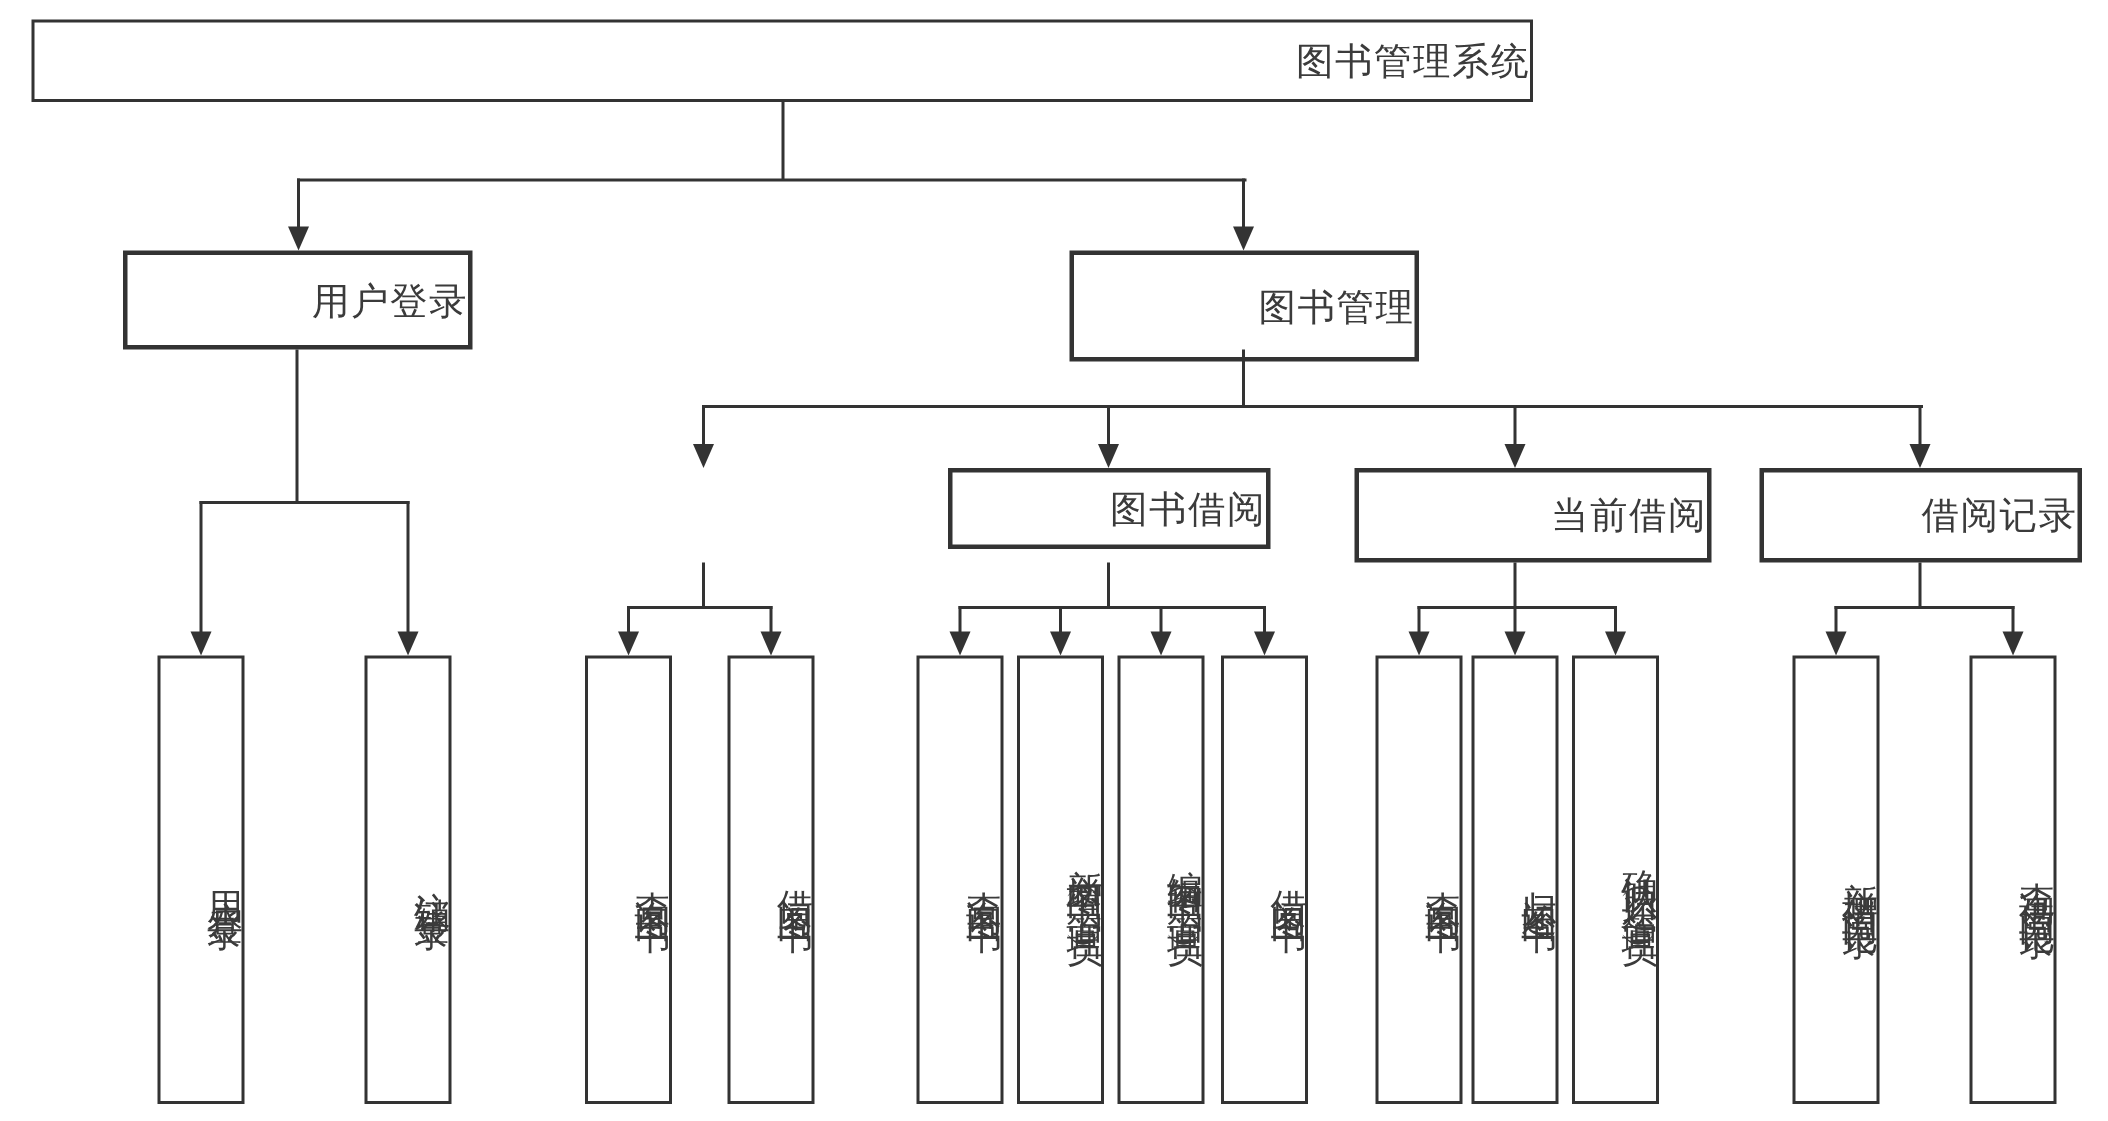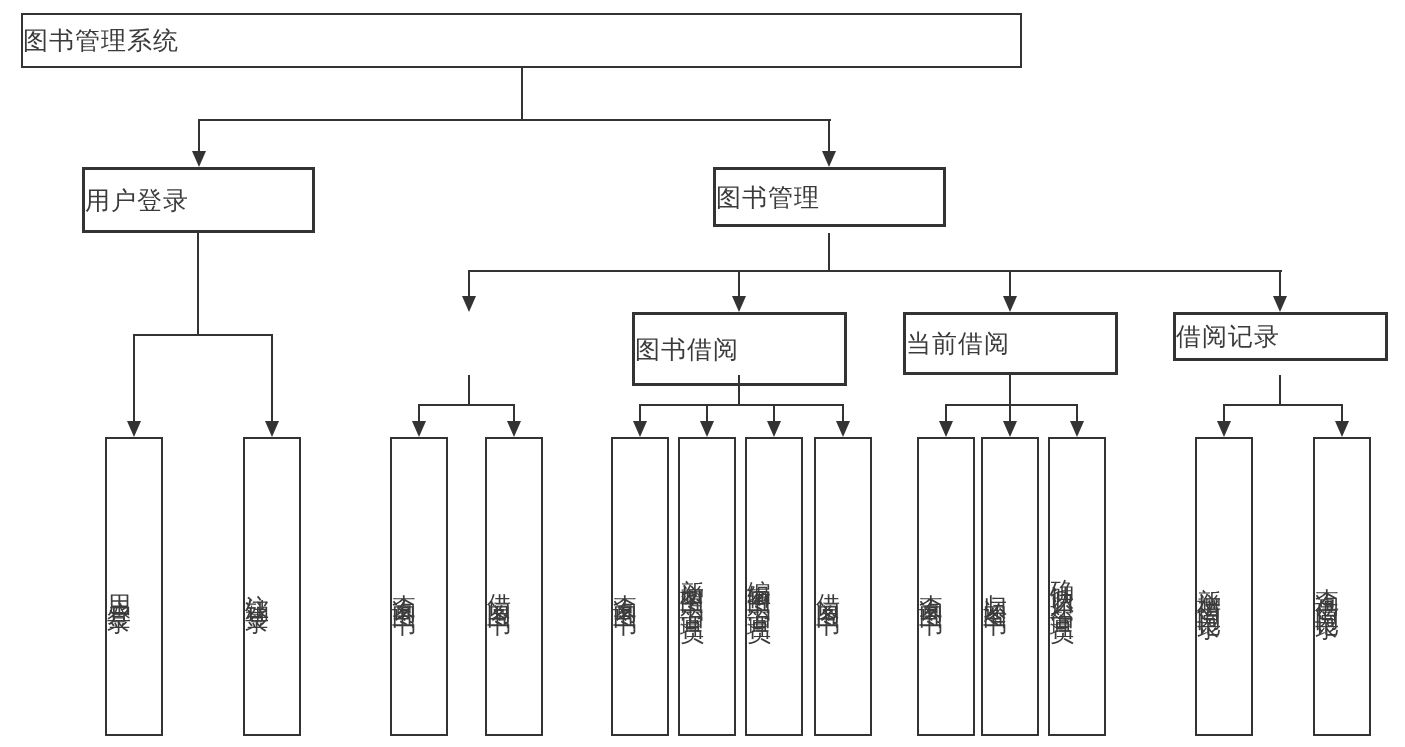--- a/index.html
+++ b/index.html
@@ -16,21 +16,21 @@
     background:var(--bg);
     font-family:"Liberation Sans","DejaVu Sans",sans-serif;
     color:var(--text);
     overflow:hidden;
   }
   
   .box{
     position:absolute;
     background:#fff;
     border:2px solid var(--line);
-    display:flex;align-items:center;justify-content:flex-start;
+    display:flex;align-items:center;justify-content:flex-end;
     box-sizing:border-box;
   }
   .box .lbl{
     font-size:25px;
     letter-spacing:1px;
     color:var(--text);
     white-space:nowrap;
   }
   .lvl2,.lvl3{border-width:3px;}
   .leaf{border-width:2px;}
@@ -67,31 +67,31 @@
 
 <div id="canvas">
 
   <div class="box root" style="left:21px;top:13px;width:1001px;height:55px;">
     <span class="lbl">图书管理系统</span>
   </div>
 
   <div class="box lvl2" style="left:82px;top:167px;width:233px;height:66px;">
     <span class="lbl">用户登录</span>
   </div>
-  <div class="box lvl2" style="left:713px;top:167px;width:233px;height:60px;">
+  <div class="box lvl2" style="left:713px;top:167px;width:233px;height:74px;">
     <span class="lbl">图书管理</span>
   </div>
 
-  <div class="box lvl3" style="left:632px;top:312px;width:215px;height:74px;">
+  <div class="box lvl3" style="left:632px;top:312px;width:215px;height:54px;">
     <span class="lbl">图书借阅</span>
   </div>
-  <div class="box lvl3" style="left:903px;top:312px;width:215px;height:63px;">
+  <div class="box lvl3" style="left:903px;top:312px;width:238px;height:63px;">
     <span class="lbl">当前借阅</span>
   </div>
-  <div class="box lvl3" style="left:1173px;top:312px;width:215px;height:49px;">
+  <div class="box lvl3" style="left:1173px;top:312px;width:215px;height:63px;">
     <span class="lbl">借阅记录</span>
   </div>
 
   <div class="box leaf" style="left:105px;top:437px;width:58px;height:299px;">
     <span class="lbl">用户登录</span>
   </div>
   <div class="box leaf" style="left:243px;top:437px;width:58px;height:299px;">
     <span class="lbl">注销登录</span>
   </div>
   <div class="box leaf" style="left:390px;top:437px;width:58px;height:299px;">

